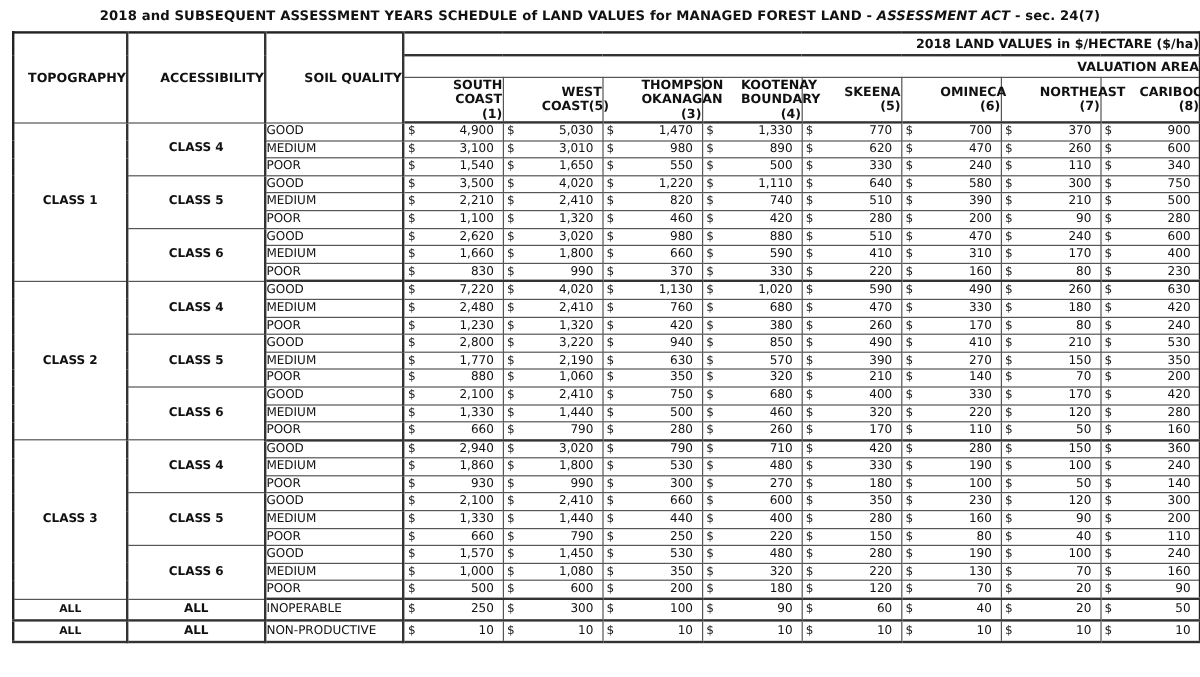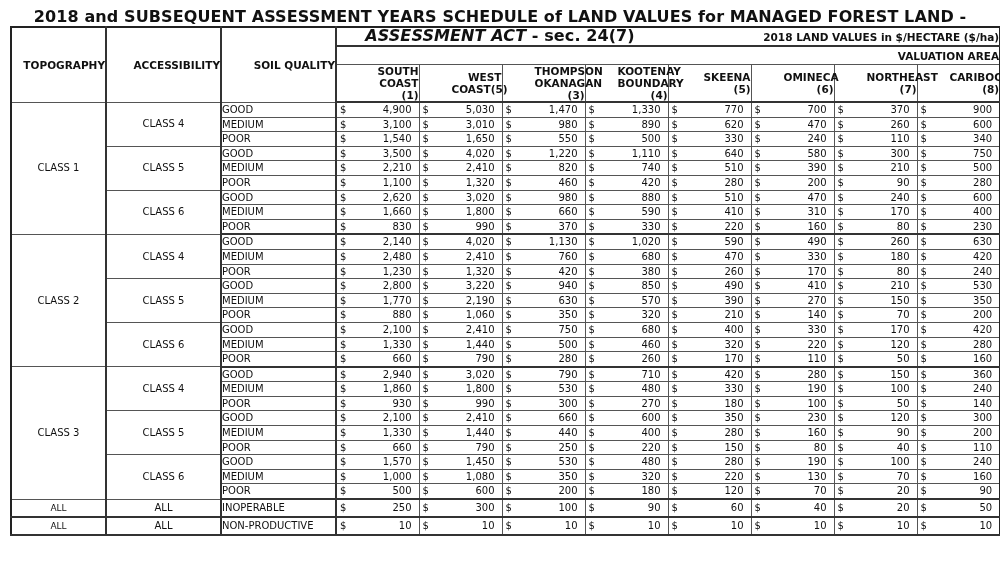--- a/index.html
+++ b/index.html
@@ -1,27 +1,27 @@
 <!DOCTYPE html>
 <html><head>
 <meta charset="utf-8">
 <style>
   html, body { margin: 0; padding: 0; background: #ffffff; }
   body { width: 1000px; height: 564px; overflow: hidden; font-family: "DejaVu Sans", "Liberation Sans", sans-serif; color: #111; }
-  .title { position: absolute; left: 0; top: 7px; width: 1000px; text-align: center; font-size: 16px; font-weight: bold; letter-spacing: 0.1px; }
+  .title { position: absolute; left: 0; top: 7px; width: 1000px; text-align: center; font-size: 11px; font-weight: bold; letter-spacing: 0.1px; }
   .title i { font-style: italic; }
   table.sched { position: absolute; left: 10px; top: 26px; border-collapse: collapse; table-layout: fixed; width: 989px; border: 2px solid #222; }
   table.sched td, table.sched th { border: 1px solid #555; padding: 0; font-size: 10px; line-height: 13.6px; height: 13.6px; }
   table.sched th { font-weight: bold; text-align: right; vertical-align: middle; font-size: 10.5px; line-height: 12px; }
   .h-top { height: 17px !important; border-bottom: 2px solid #333 !important; }
   .h-area { height: 17px !important; }
   .h-col { height: 33px !important; }
   .hdr-left { border-right: 2px solid #333 !important; margin-top: 32px; }
-  .topo { font-weight: normal; text-align: center; font-size: 10.5px; border-right: 2px solid #333 !important; }
-  .acc { text-align: center; border-right: 2px solid #333 !important; }
+  .topo { font-weight: bold; text-align: center; font-size: 10.5px; border-right: 2px solid #333 !important; }
+  .acc { text-align: center; border-right: 2px solid #333 !important; font-weight: bold; }
   .soil { border-right: 2px solid #333 !important; }
   .cell { position: relative; }
   .cell .dollar { position: absolute; left: 3px; top: 0; }
   .cell .num { position: absolute; right: 7px; top: 0; }
   tr.grp-end td { border-bottom: 2px solid #333; }
   tr.hdr-end th { border-bottom: 2px solid #333; padding-left: 32px; }
   .all-small { font-size: 9px !important; }
   tr.special td { height: 16px; line-height: 16px; }
 </style>
 </head>
@@ -409,21 +409,21 @@
           <span class="dollar">$</span>
           <span class="num">230</span>
         </td>
       </tr>
       <tr>
         <td class="topo" rowspan="9">CLASS 2</td>
         <td class="acc" rowspan="3">CLASS 4</td>
         <td class="soil">GOOD</td>
         <td class="cell">
           <span class="dollar">$</span>
-          <span class="num">2,140</span>
+          <span class="num">7,220</span>
         </td>
         <td class="cell">
           <span class="dollar">$</span>
           <span class="num">4,020</span>
         </td>
         <td class="cell">
           <span class="dollar">$</span>
           <span class="num">1,130</span>
         </td>
         <td class="cell">

